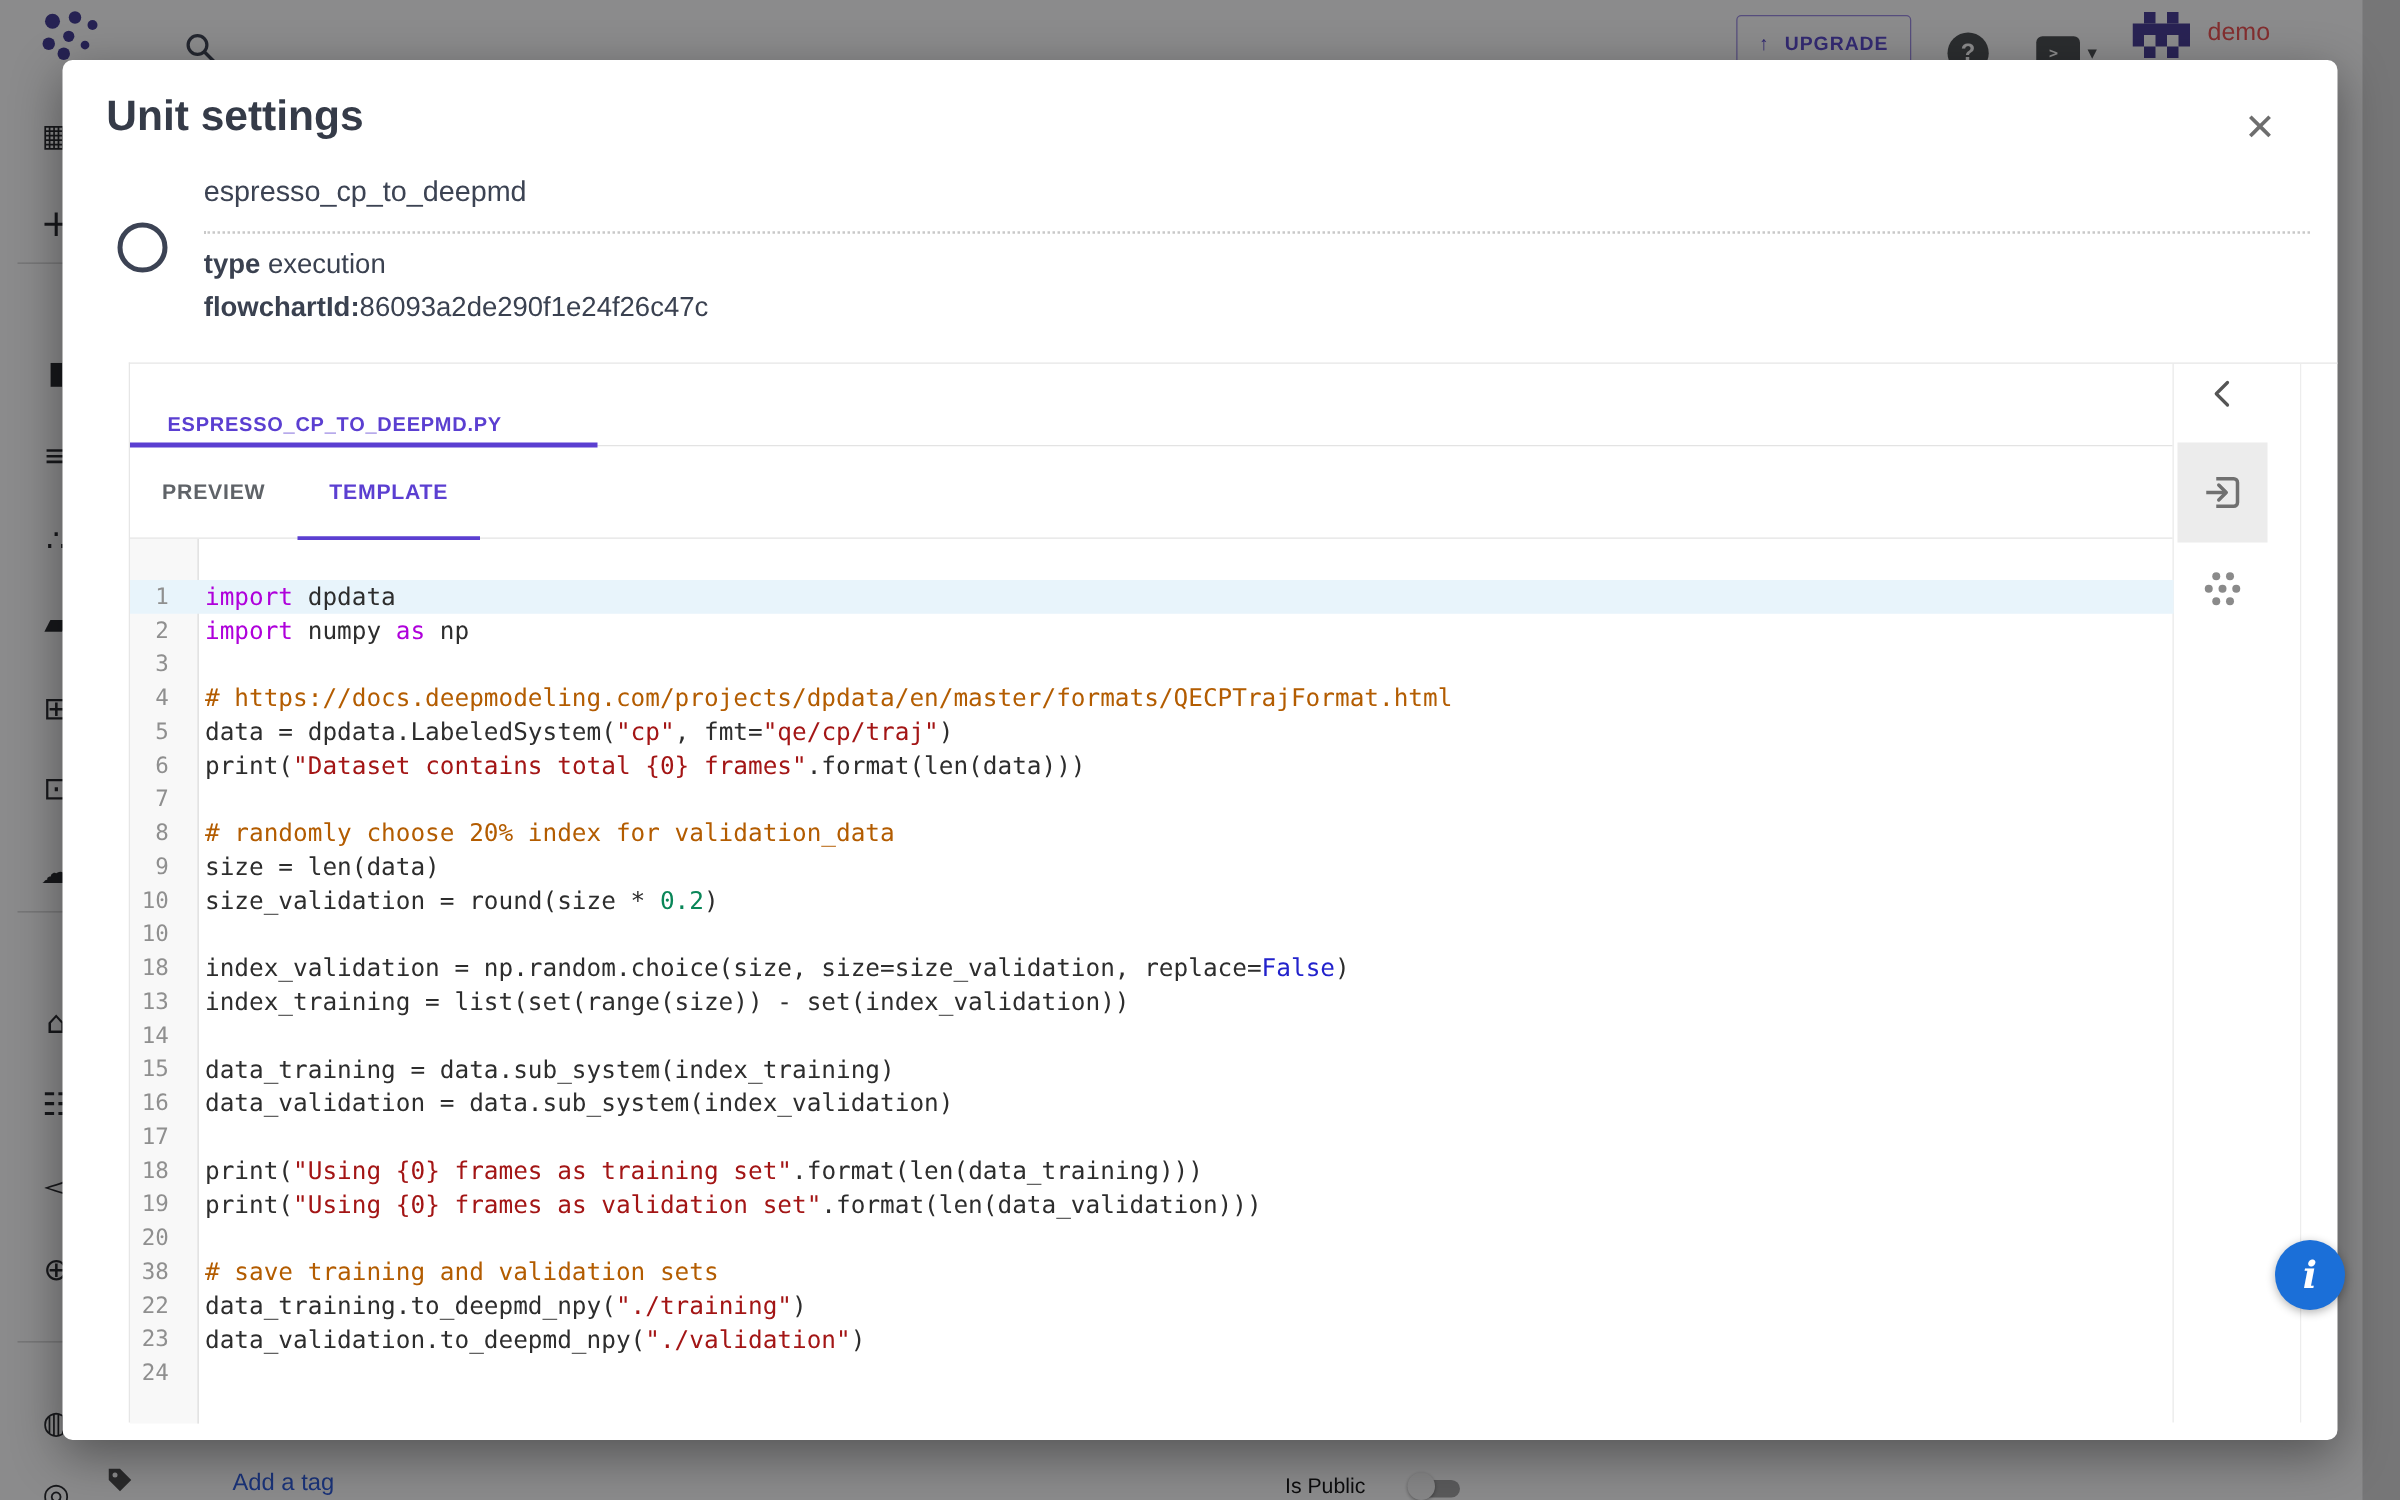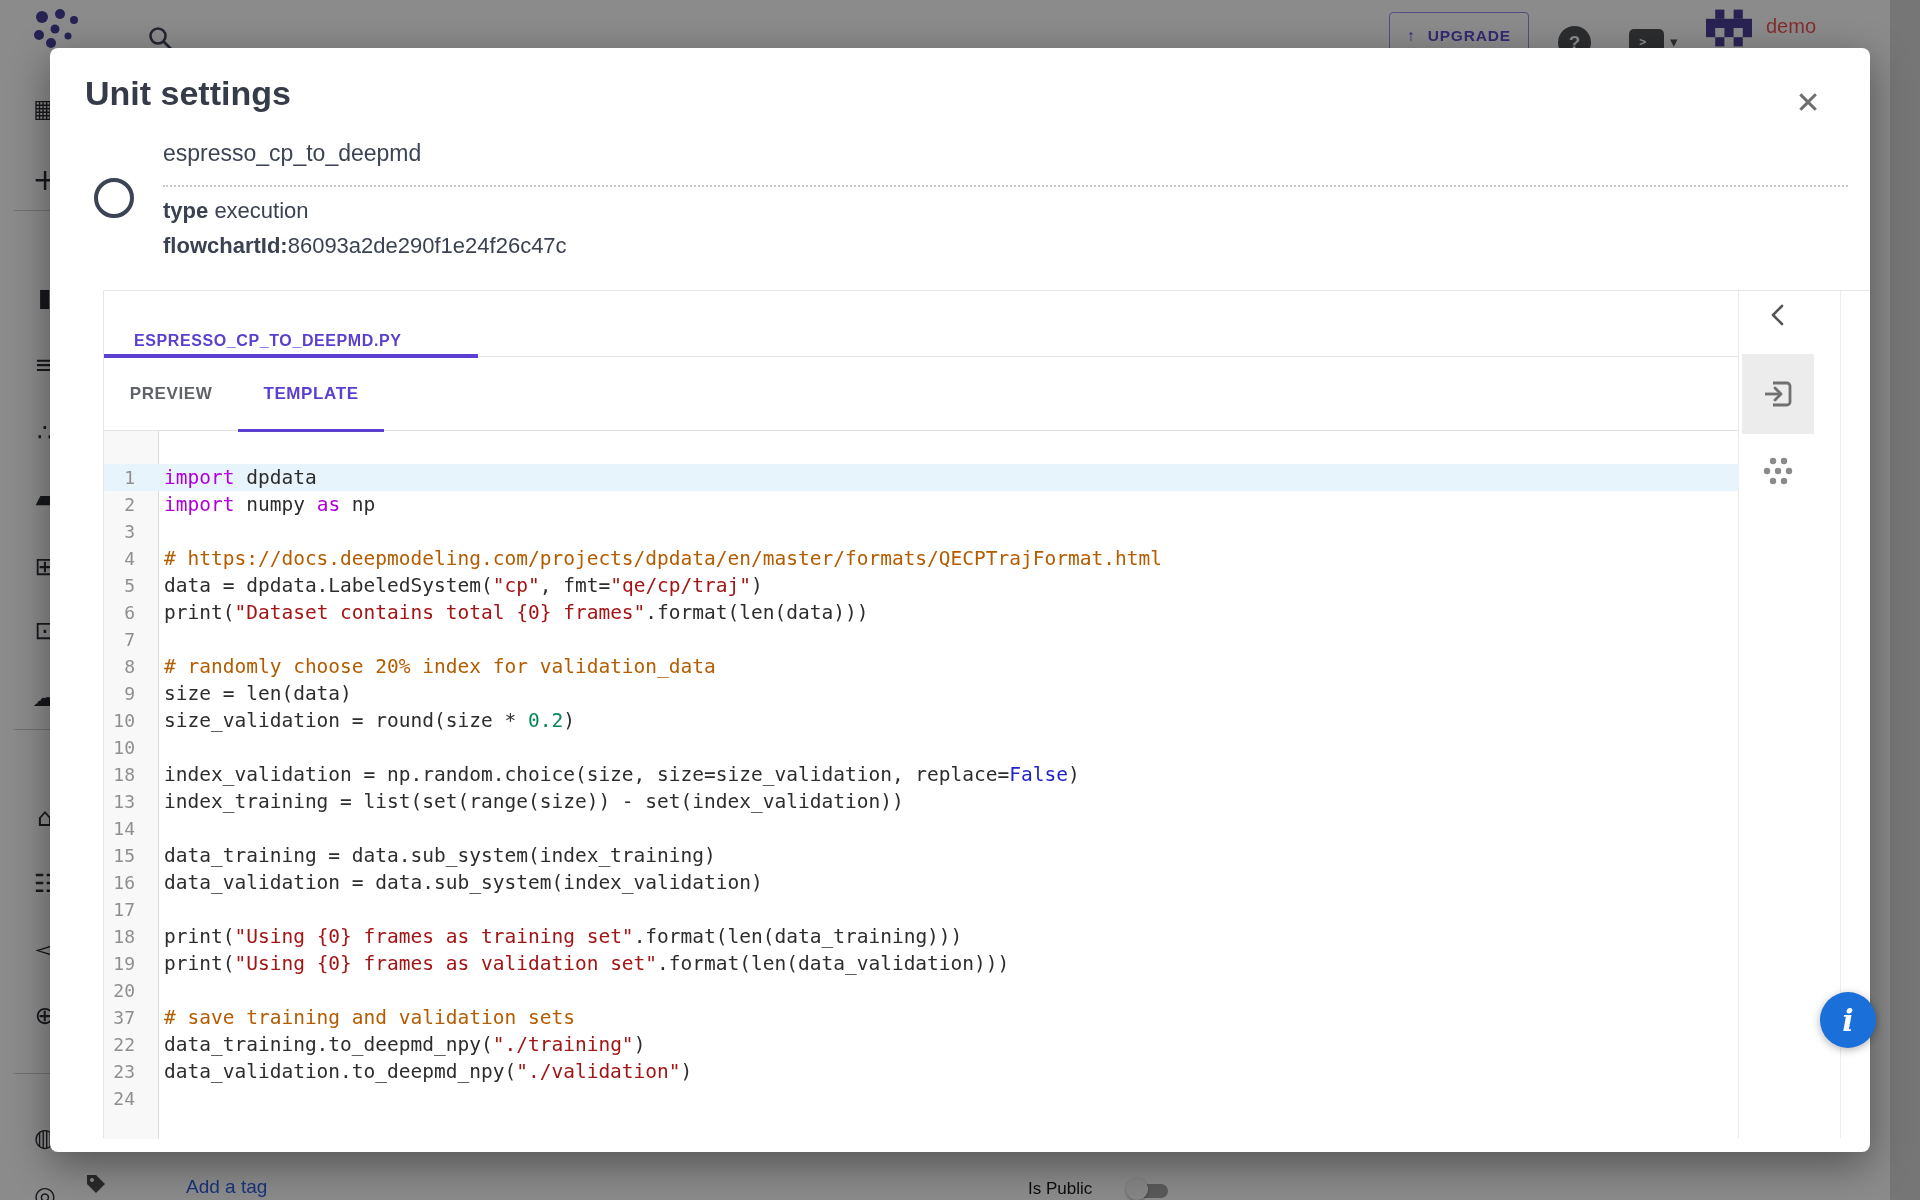--- a/index.html
+++ b/index.html
@@ -266,21 +266,21 @@
             </div>
             <div class="crow">
               <span class="ln">19</span>
               <span class="cd"><span>print(</span><span class="tk-s">"Using {0} frames as validation set"</span><span>.format(len(data_validation)))</span></span>
             </div>
             <div class="crow">
               <span class="ln">20</span>
               <span class="cd"></span>
             </div>
             <div class="crow">
-              <span class="ln">37</span>
+              <span class="ln">38</span>
               <span class="cd"><span class="tk-c"># save training and validation sets</span></span>
             </div>
             <div class="crow">
               <span class="ln">22</span>
               <span class="cd"><span>data_training.to_deepmd_npy(</span><span class="tk-s">"./training"</span><span>)</span></span>
             </div>
             <div class="crow">
               <span class="ln">23</span>
               <span class="cd"><span>data_validation.to_deepmd_npy(</span><span class="tk-s">"./validation"</span><span>)</span></span>
             </div>

